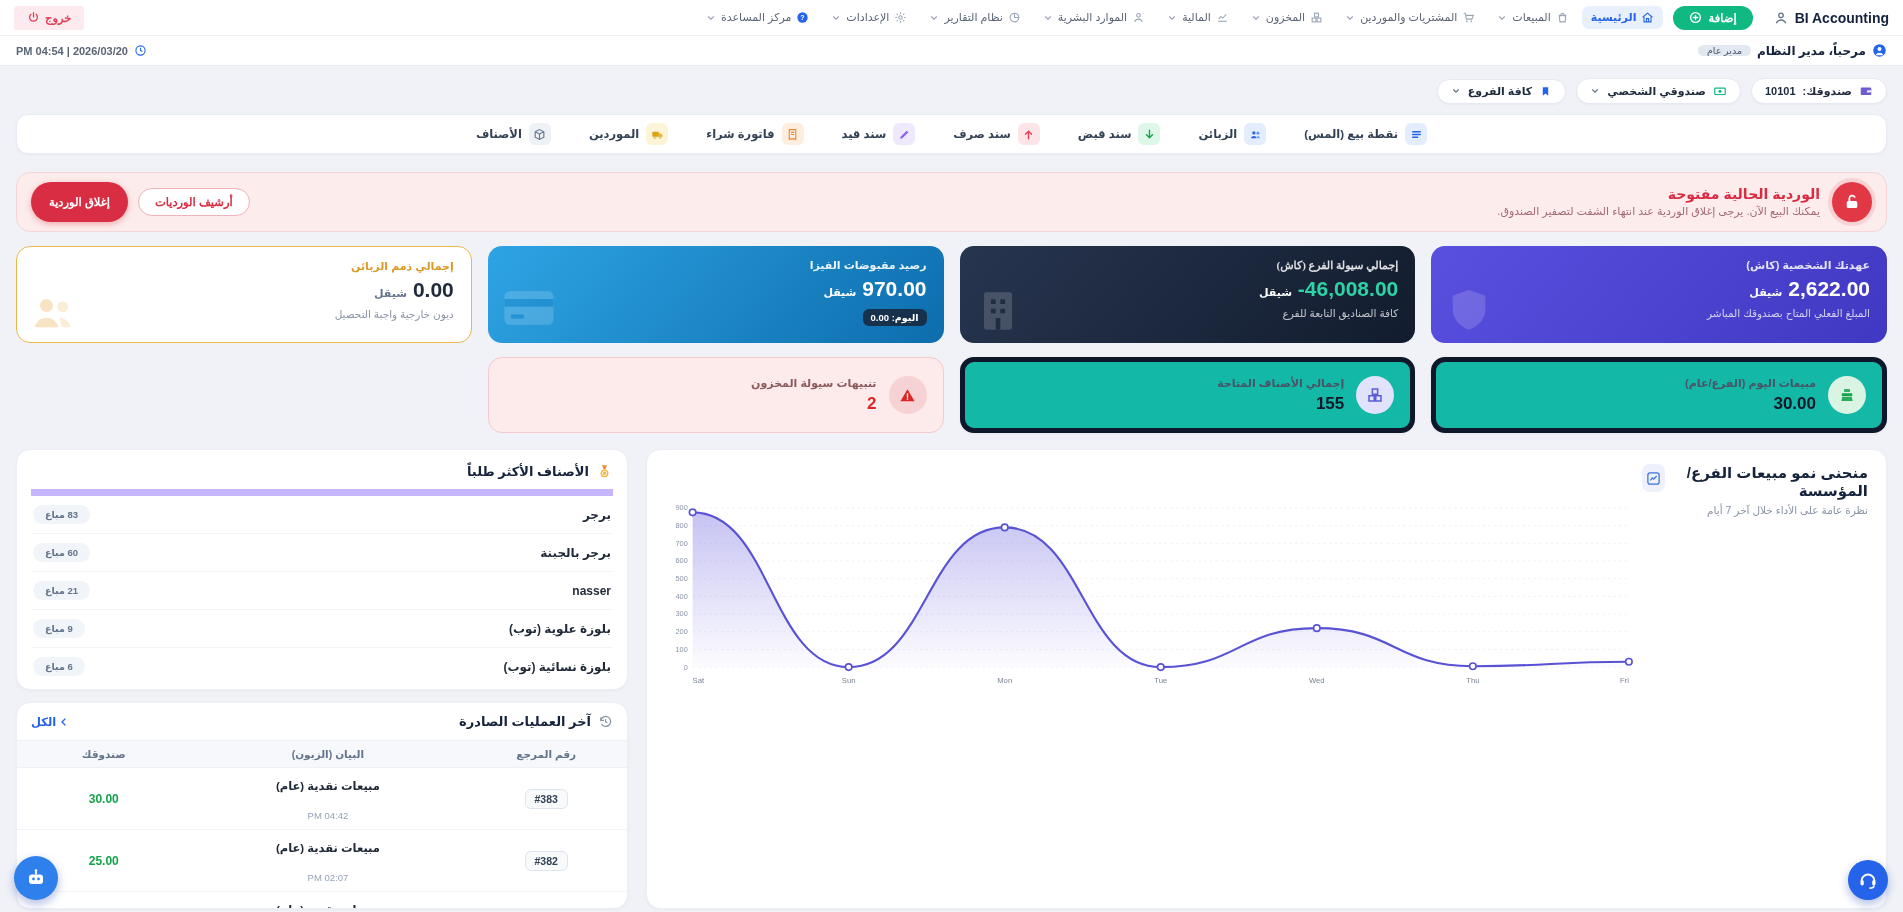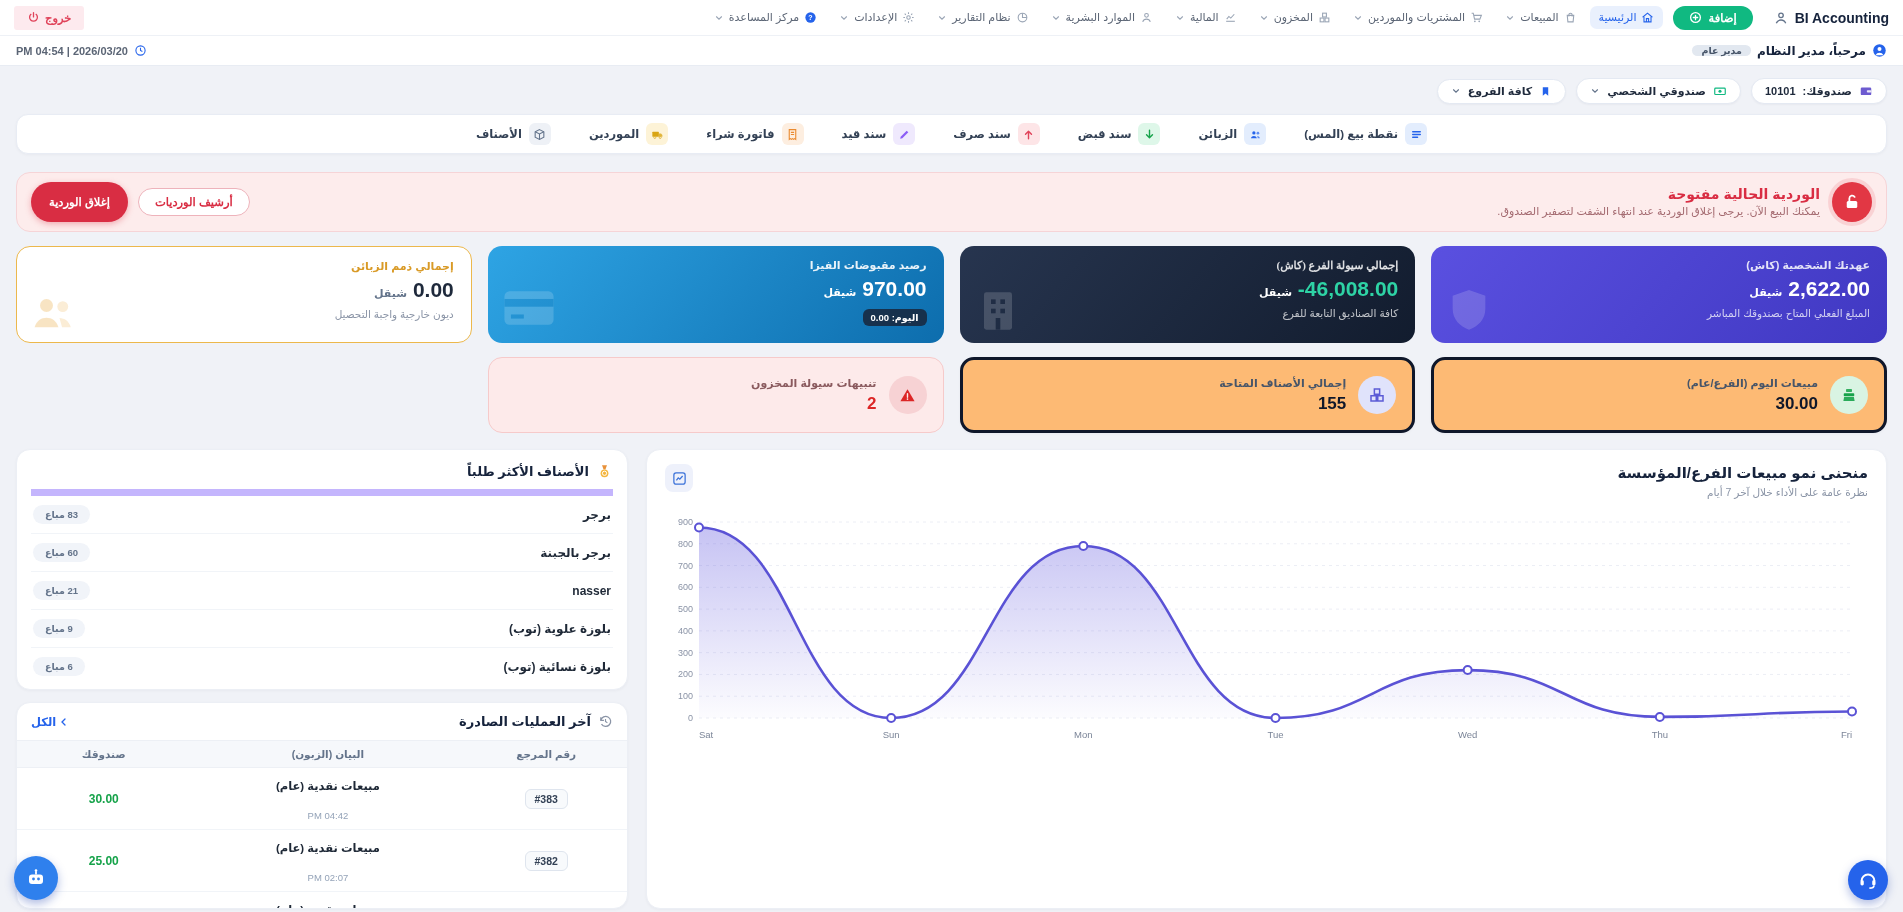--- a/index.html
+++ b/index.html
@@ -10,31 +10,31 @@
 
   
   .topbar{height:36px;background:#fff;display:flex;align-items:center;padding:0 14px;gap:10px;border-bottom:1px solid #eef1f6;}
   .logo{display:flex;align-items:center;gap:6px;font-weight:bold;font-size:14px;color:#16233c;direction:ltr;}
   .logo .ic{color:#64748b;}
   .btn-add{display:flex;align-items:center;gap:6px;background:#10b981;color:#fff;border:none;border-radius:999px;padding:5px 16px;font-size:11.5px;font-weight:bold;cursor:pointer;margin-right:10px;}
   .btn-add .ic{color:#fff;}
   .nav{display:flex;align-items:center;gap:4px;list-style:none;}
   .nav-item{display:flex;align-items:center;gap:5px;padding:5px 9px;border-radius:7px;font-size:11px;color:#5b6575;cursor:pointer;white-space:nowrap;}
   .nav-item .ic{color:#9aa5b5;}
-  .nav-item.active{background:#e9f0fd;color:#2563eb;font-weight:normal;}
+  .nav-item.active{background:#e9f0fd;color:#2563eb;font-weight:bold;}
   .nav-item.active .ic{color:#2563eb;}
   .nav-item .caret{color:#9aa5b5;}
   .spacer{flex:1;}
   .btn-logout{display:flex;align-items:center;gap:5px;background:#fdeaee;color:#e0435a;border:none;border-radius:3px;padding:5px 13px;font-size:11.5px;font-weight:bold;cursor:pointer;}
 
   
   .subbar{height:30px;background:#fff;display:flex;align-items:center;padding:0 16px;border-bottom:1px solid #e8ecf3;}
   .welcome{display:flex;align-items:center;gap:6px;font-size:12px;font-weight:bold;color:#16233c;}
   .welcome .ic{color:#2563eb;}
-  .role-badge{background:#e2e8f0;color:#475569;font-size:9.5px;font-weight:bold;border-radius:999px;padding:0 9px;}
+  .role-badge{background:#e2e8f0;color:#475569;font-size:9.5px;font-weight:normal;border-radius:999px;padding:0 9px;}
   .datetime{display:flex;align-items:center;gap:6px;font-size:11px;color:#5b6575;font-weight:bold;direction:ltr;}
   .datetime .ic{color:#2563eb;}
 
   
   .page{padding:12px 16px 0;}
   .chips-row{display:flex;align-items:center;gap:10px;}
   .chip{display:flex;align-items:center;gap:7px;background:#fff;border:1px solid #e4e9f2;border-radius:999px;padding:5px 13px;font-size:11px;font-weight:bold;color:#1e293b;cursor:pointer;box-shadow:0 1px 2px rgba(20,30,60,.04);}
   .chip .caret{color:#64748b;}
   .chip .ic.purple{color:#6d5bd0;} .chip .ic.green{color:#10b981;} .chip .ic.blue{color:#2563eb;}
 
@@ -70,35 +70,35 @@
   .scard.blue .scard-label{color:rgba(255,255,255,.9);}
   .today-badge{display:inline-block;background:#17314d;color:#fff;font-size:9.5px;font-weight:bold;border-radius:6px;padding:3px 8px;margin-top:8px;}
   .scard.white{background:#fff;border:1.5px solid #ecb84c;}
   .scard.white .scard-label{color:#d99a26;}
   .scard.white .scard-value{color:#1e293b;}
   .scard.white .scard-value .unit{color:#64748b;}
   .scard.white .scard-desc{color:#8a94a6;}
 
   .stats2-row{margin-top:14px;display:grid;grid-template-columns:repeat(4,1fr);gap:16px;}
   .s2card{border-radius:14px;padding:12px 16px;min-height:76px;display:flex;align-items:center;gap:12px;}
-  .s2card.plain{background:#fdba74;border:3px solid #0f172a;box-shadow:0 1px 3px rgba(20,30,60,.04);}
+  .s2card.plain{background:#14b8a6;border:5px solid #0f172a;box-shadow:0 1px 3px rgba(20,30,60,.04);}
   .s2icon{width:38px;height:38px;border-radius:50%;display:flex;align-items:center;justify-content:center;flex:none;}
   .s2label{font-size:11px;font-weight:bold;color:#475569;}
   .s2value{font-size:17px;font-weight:bold;color:#0f172a;margin-top:4px;}
   .s2card.pink{background:#fdeaea;border:1px solid #f6caca;}
   .s2card.pink .s2label{color:#8a5a5e;}
   .s2card.pink .s2value{color:#dc2626;}
   .s2card.green{background:linear-gradient(130deg,#0ca86e,#036b4c);}
   .s2card.green .s2label{color:rgba(255,255,255,.9);}
   .s2card.green .s2value{color:#fff;}
   .profit-badge{display:inline-block;background:rgba(255,255,255,.22);color:#fff;font-size:9px;font-weight:bold;border-radius:6px;padding:2px 7px;margin-top:4px;}
 
   .main-row{margin-top:16px;display:grid;grid-template-columns:1fr 612px;gap:18px;align-items:stretch;height:460px;}
   .panel{background:#fff;border:1px solid #eceff5;border-radius:14px;box-shadow:0 1px 3px rgba(20,30,60,.04);}
-  .chart-card{padding:14px 18px;display:flex;flex-direction:column;}
+  .chart-card{padding:14px 18px;display:flex;}
   .chart-head{display:flex;align-items:flex-start;}
   .chart-title{font-size:15px;font-weight:bold;color:#16233c;}
   .chart-sub{font-size:10.5px;color:#8a94a6;margin-top:4px;}
   .chart-chip{margin-right:auto;width:28px;height:28px;border-radius:8px;background:#eef1fb;display:flex;align-items:center;justify-content:center;color:#3b72d9;}
   .chart-wrap{direction:ltr;margin-top:10px;}
   .chart-wrap svg{width:100%;height:240px;}
   .ytick{font-size:9px;fill:#8a93a6;font-family:"Liberation Sans",sans-serif;}
   .xtick{font-size:9.5px;fill:#7b8598;font-family:"Liberation Sans",sans-serif;}
 
   .left-col{display:flex;flex-direction:column;gap:12px;min-height:0;}

